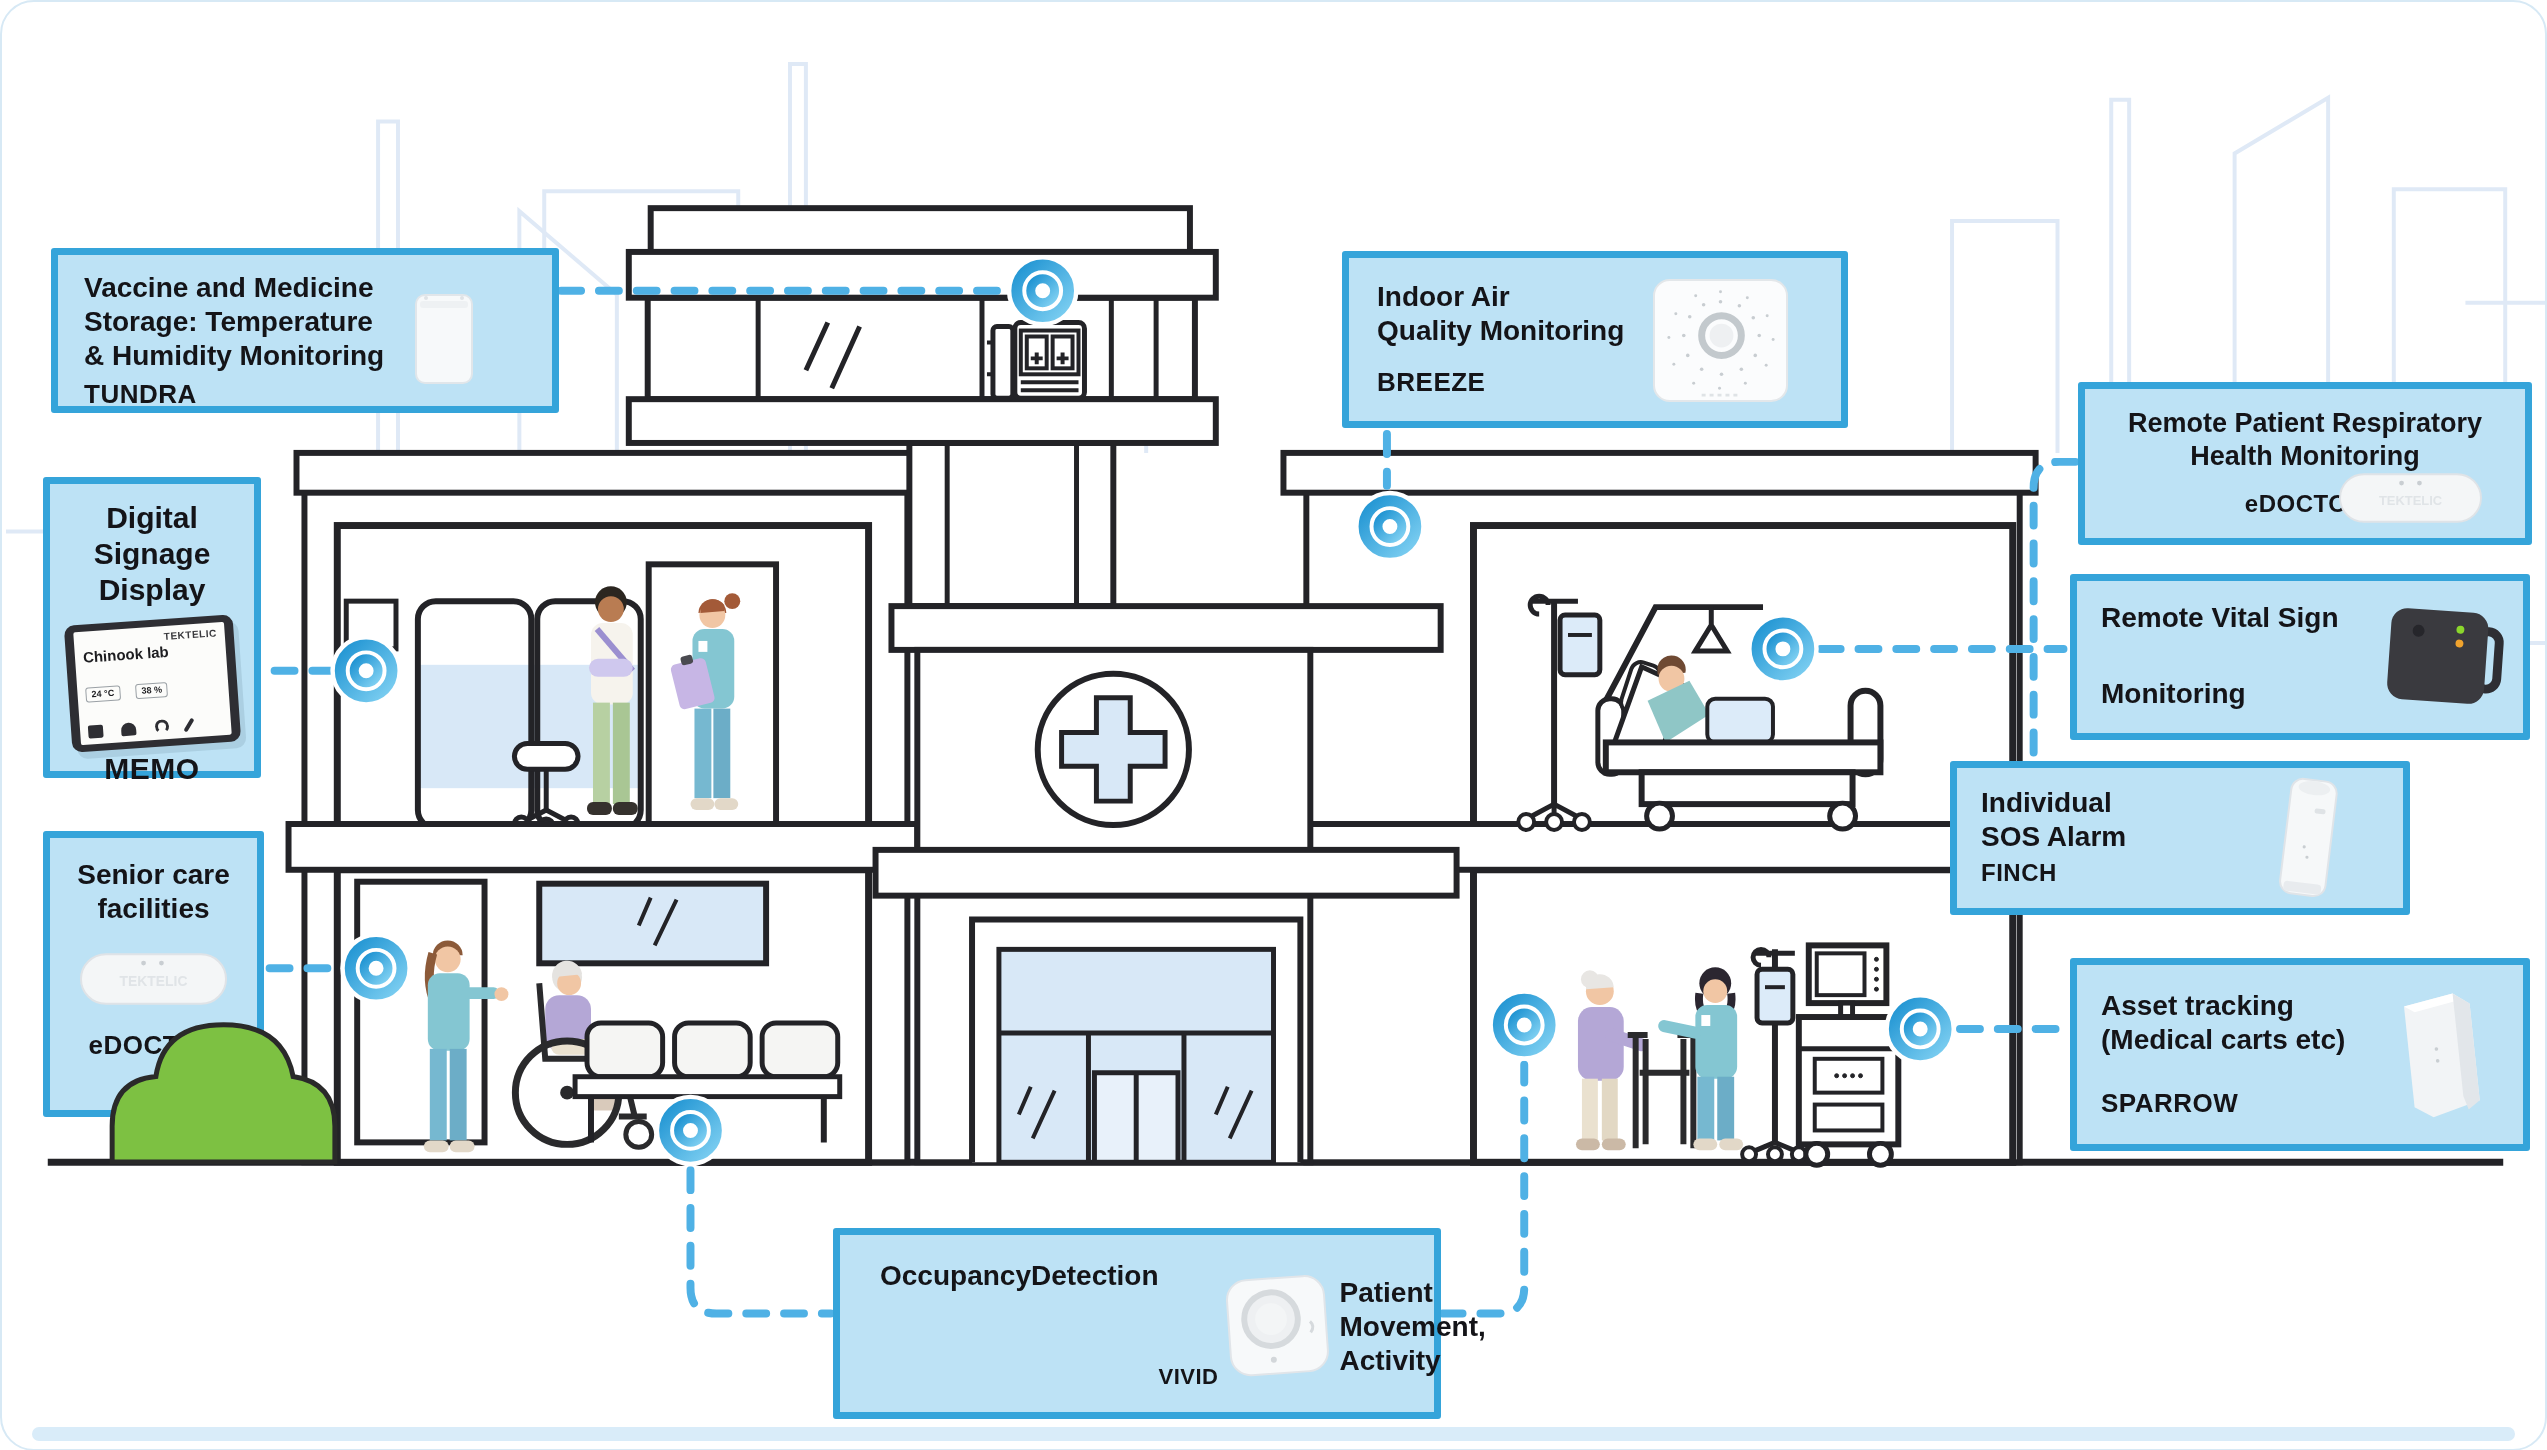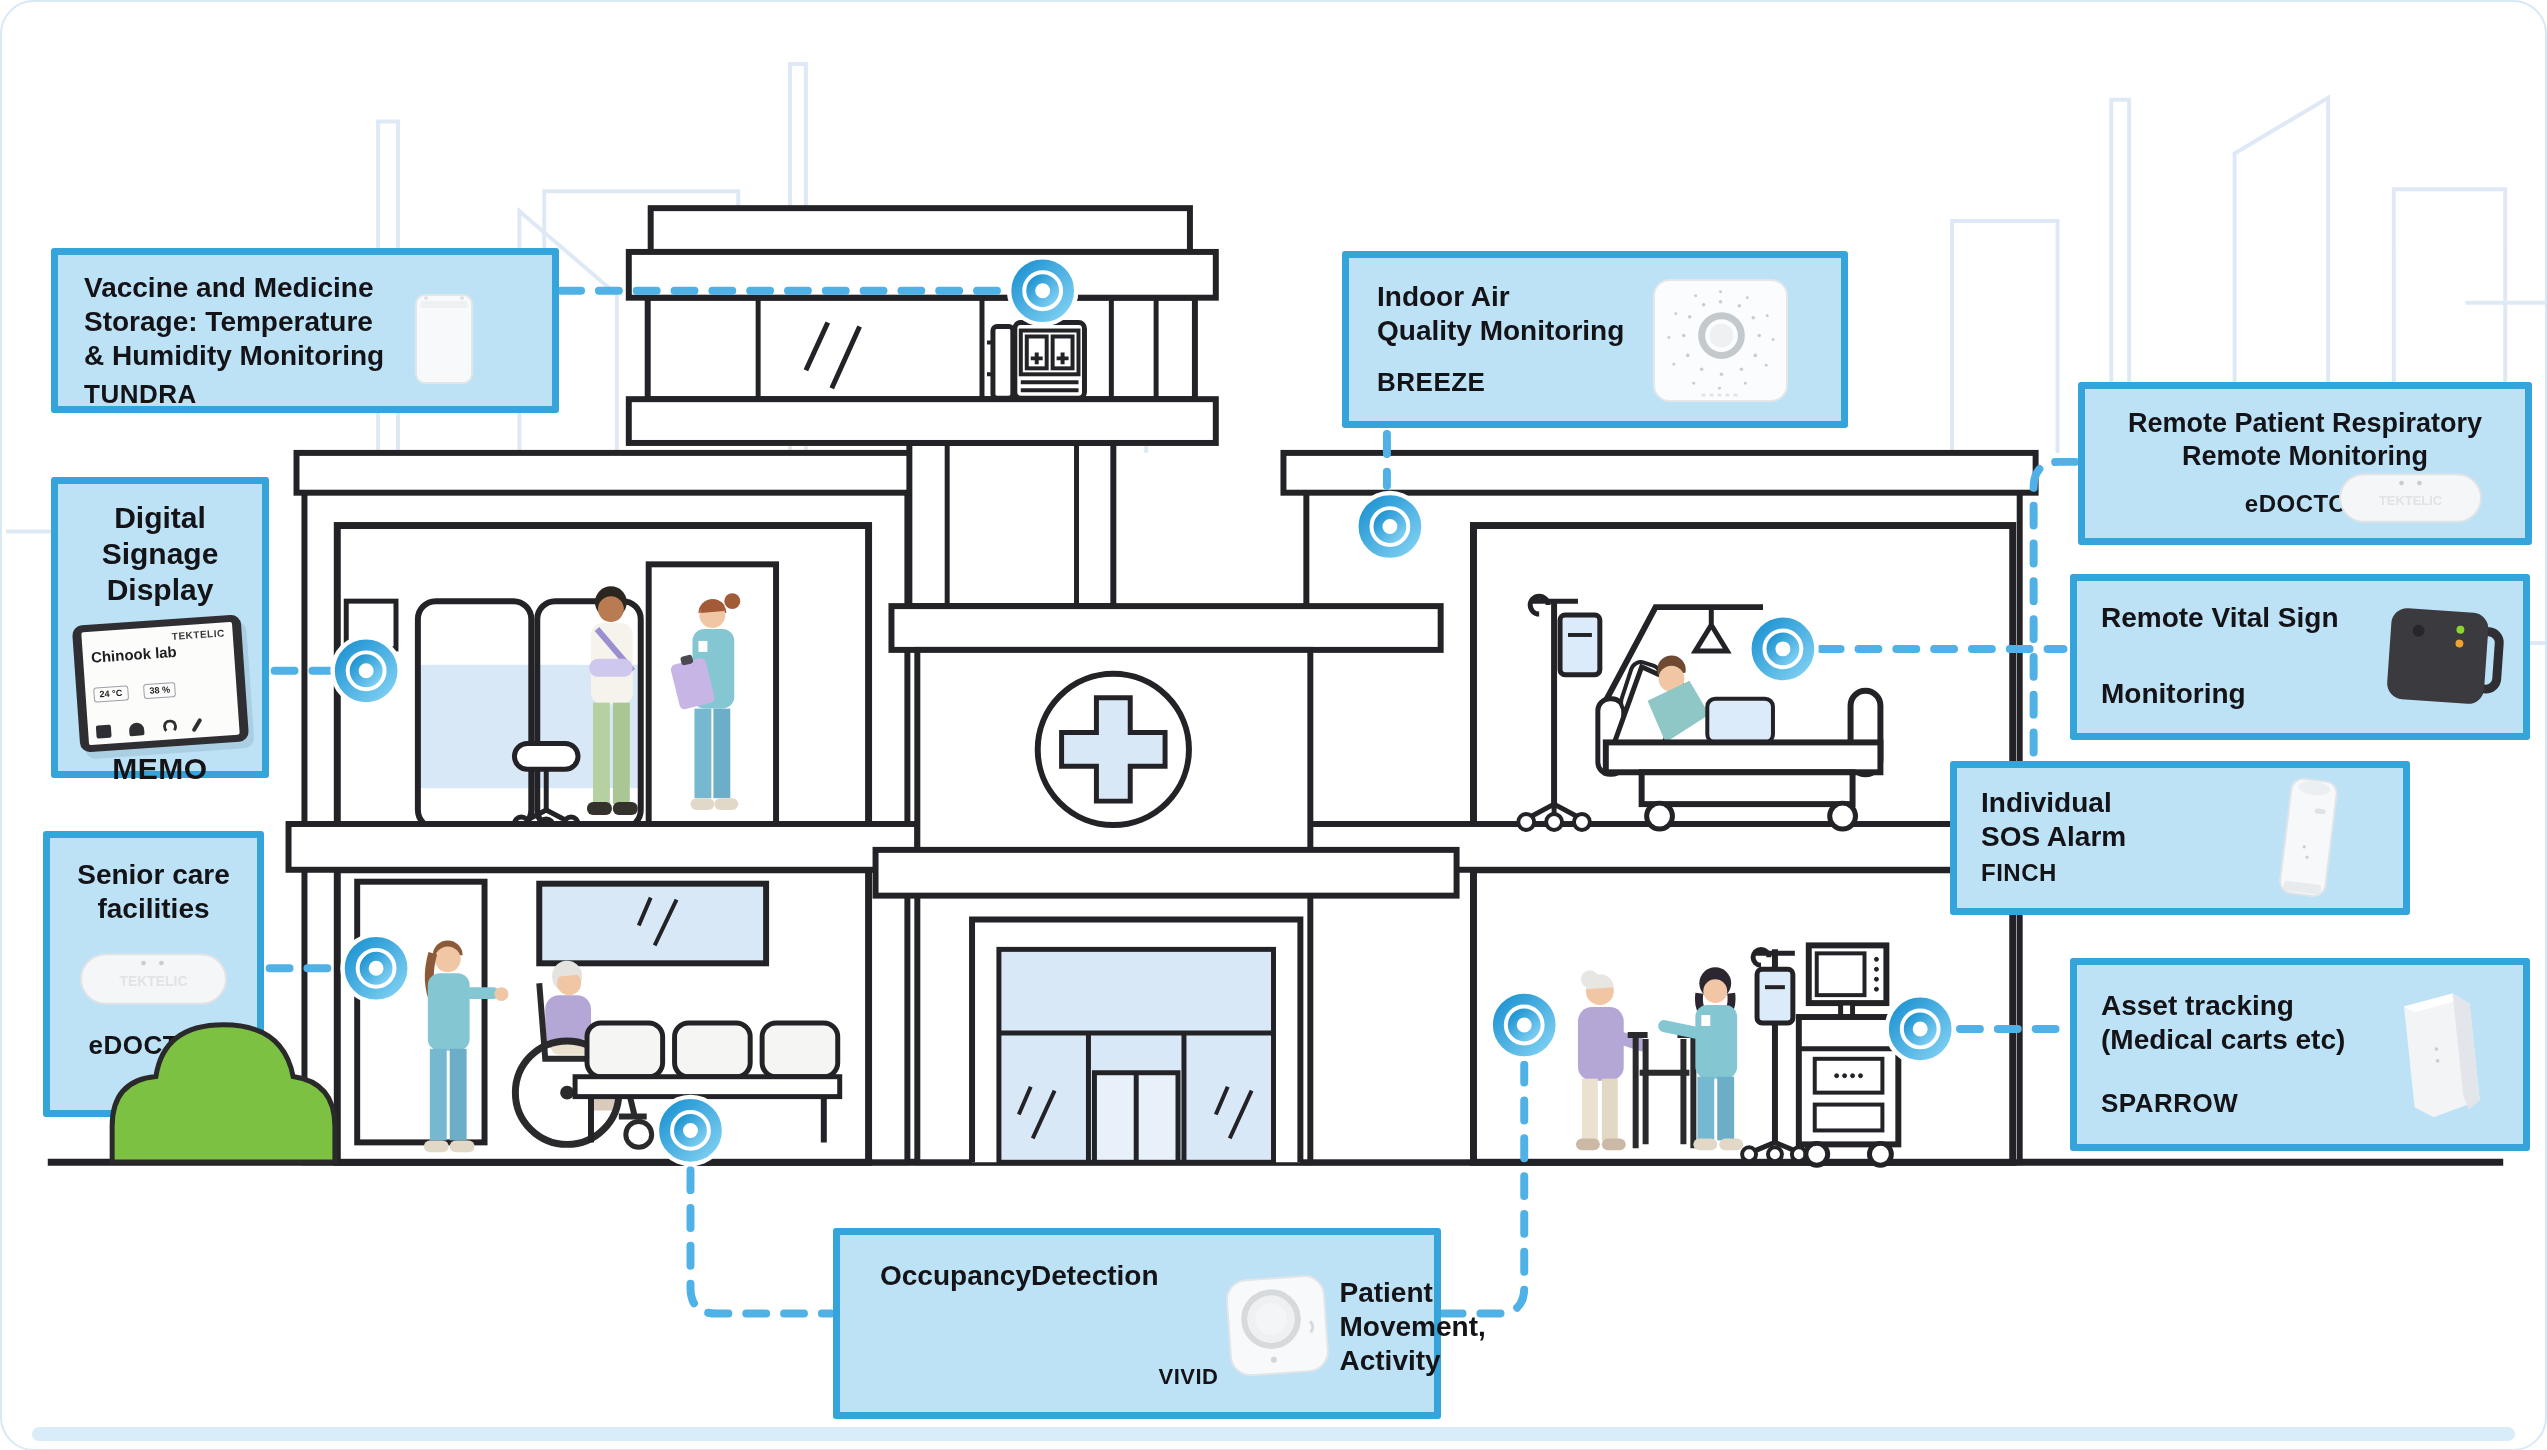--- a/index.html
+++ b/index.html
@@ -374,21 +374,21 @@
     <div class="c-line">&amp; Humidity Monitoring</div>
     <div class="c-product" style="margin-top:4px;">TUNDRA</div>
     <svg class="dev" style="left:354px;top:32px;width:64px;height:100px;" viewBox="0 0 64 100">
       <rect x="4" y="8" width="56" height="88" rx="9" fill="#f7f9fa" stroke="#e1e6ea" stroke-width="2"></rect>
       <rect x="8" y="14" width="48" height="7" rx="3" fill="#eef1f3"></rect>
       <circle cx="14" cy="11" r="2" fill="#dfe3e6"></circle>
         <circle cx="50" cy="11" r="2" fill="#dfe3e6"></circle>
     </svg>
   </div>
 
-  <div class="callout center" style="left:49px;top:475px;width:218px;height:301px;padding:16px 10px;font-size:30px;line-height:36px;">
+  <div class="callout center" style="left:41px;top:475px;width:218px;height:301px;padding:16px 10px;font-size:30px;line-height:36px;">
     <div class="c-line">Digital</div>
     <div class="c-line">Signage</div>
     <div class="c-line">Display</div>
     <div class="memo-dev">
       <div class="memo-screen">
         <div class="memo-brand">TEKTELIC</div>
         <div class="memo-room">Chinook lab</div>
         <div class="memo-chips">
           <span class="chip">24 °C</span>
           <span class="chip">38 %</span>
@@ -449,21 +449,21 @@
           <circle cx="50" cy="24" r="1.5"></circle>
       </g>
       <circle cx="76" cy="64" r="20" fill="none" stroke="#c3c9cd" stroke-width="7"></circle>
       <circle cx="76" cy="64" r="12" fill="#eef0f2"></circle>
       <path d="M56,124 h40" stroke="#dfe3e6" stroke-width="3" stroke-dasharray="4 4"></path>
     </svg>
   </div>
 
   <div class="callout" style="left:2076px;top:380px;width:454px;height:163px;padding:18px 24px;display:flex;flex-direction:column;font-size:27px;line-height:33px;text-align:center;">
     <div class="c-line">Remote Patient Respiratory</div>
-    <div class="c-line">Remote Monitoring</div>
+    <div class="c-line">Health Monitoring</div>
     <div class="c-product" style="margin-top:auto;font-size:24px;">eDOCTOR</div>
     <svg class="dev" style="left:253px;top:80px;width:145px;height:60px;" viewBox="0 0 146 60">
       <rect x="2" y="5" width="142" height="48" rx="24" fill="#f4f6f7" stroke="#dfe3e7" stroke-width="2"></rect>
       <circle cx="64" cy="14" r="2.4" fill="#c9ced2"></circle>
         <circle cx="82" cy="14" r="2.4" fill="#c9ced2"></circle>
       <text x="73" y="36" text-anchor="middle" font-size="13" font-weight="bold" fill="#e0e4e7">TEKTELIC</text>
     </svg>
   </div>
 
   <div class="callout" style="left:2068px;top:572px;width:460px;height:166px;padding:20px 24px;display:flex;flex-direction:column;gap:42px;">

